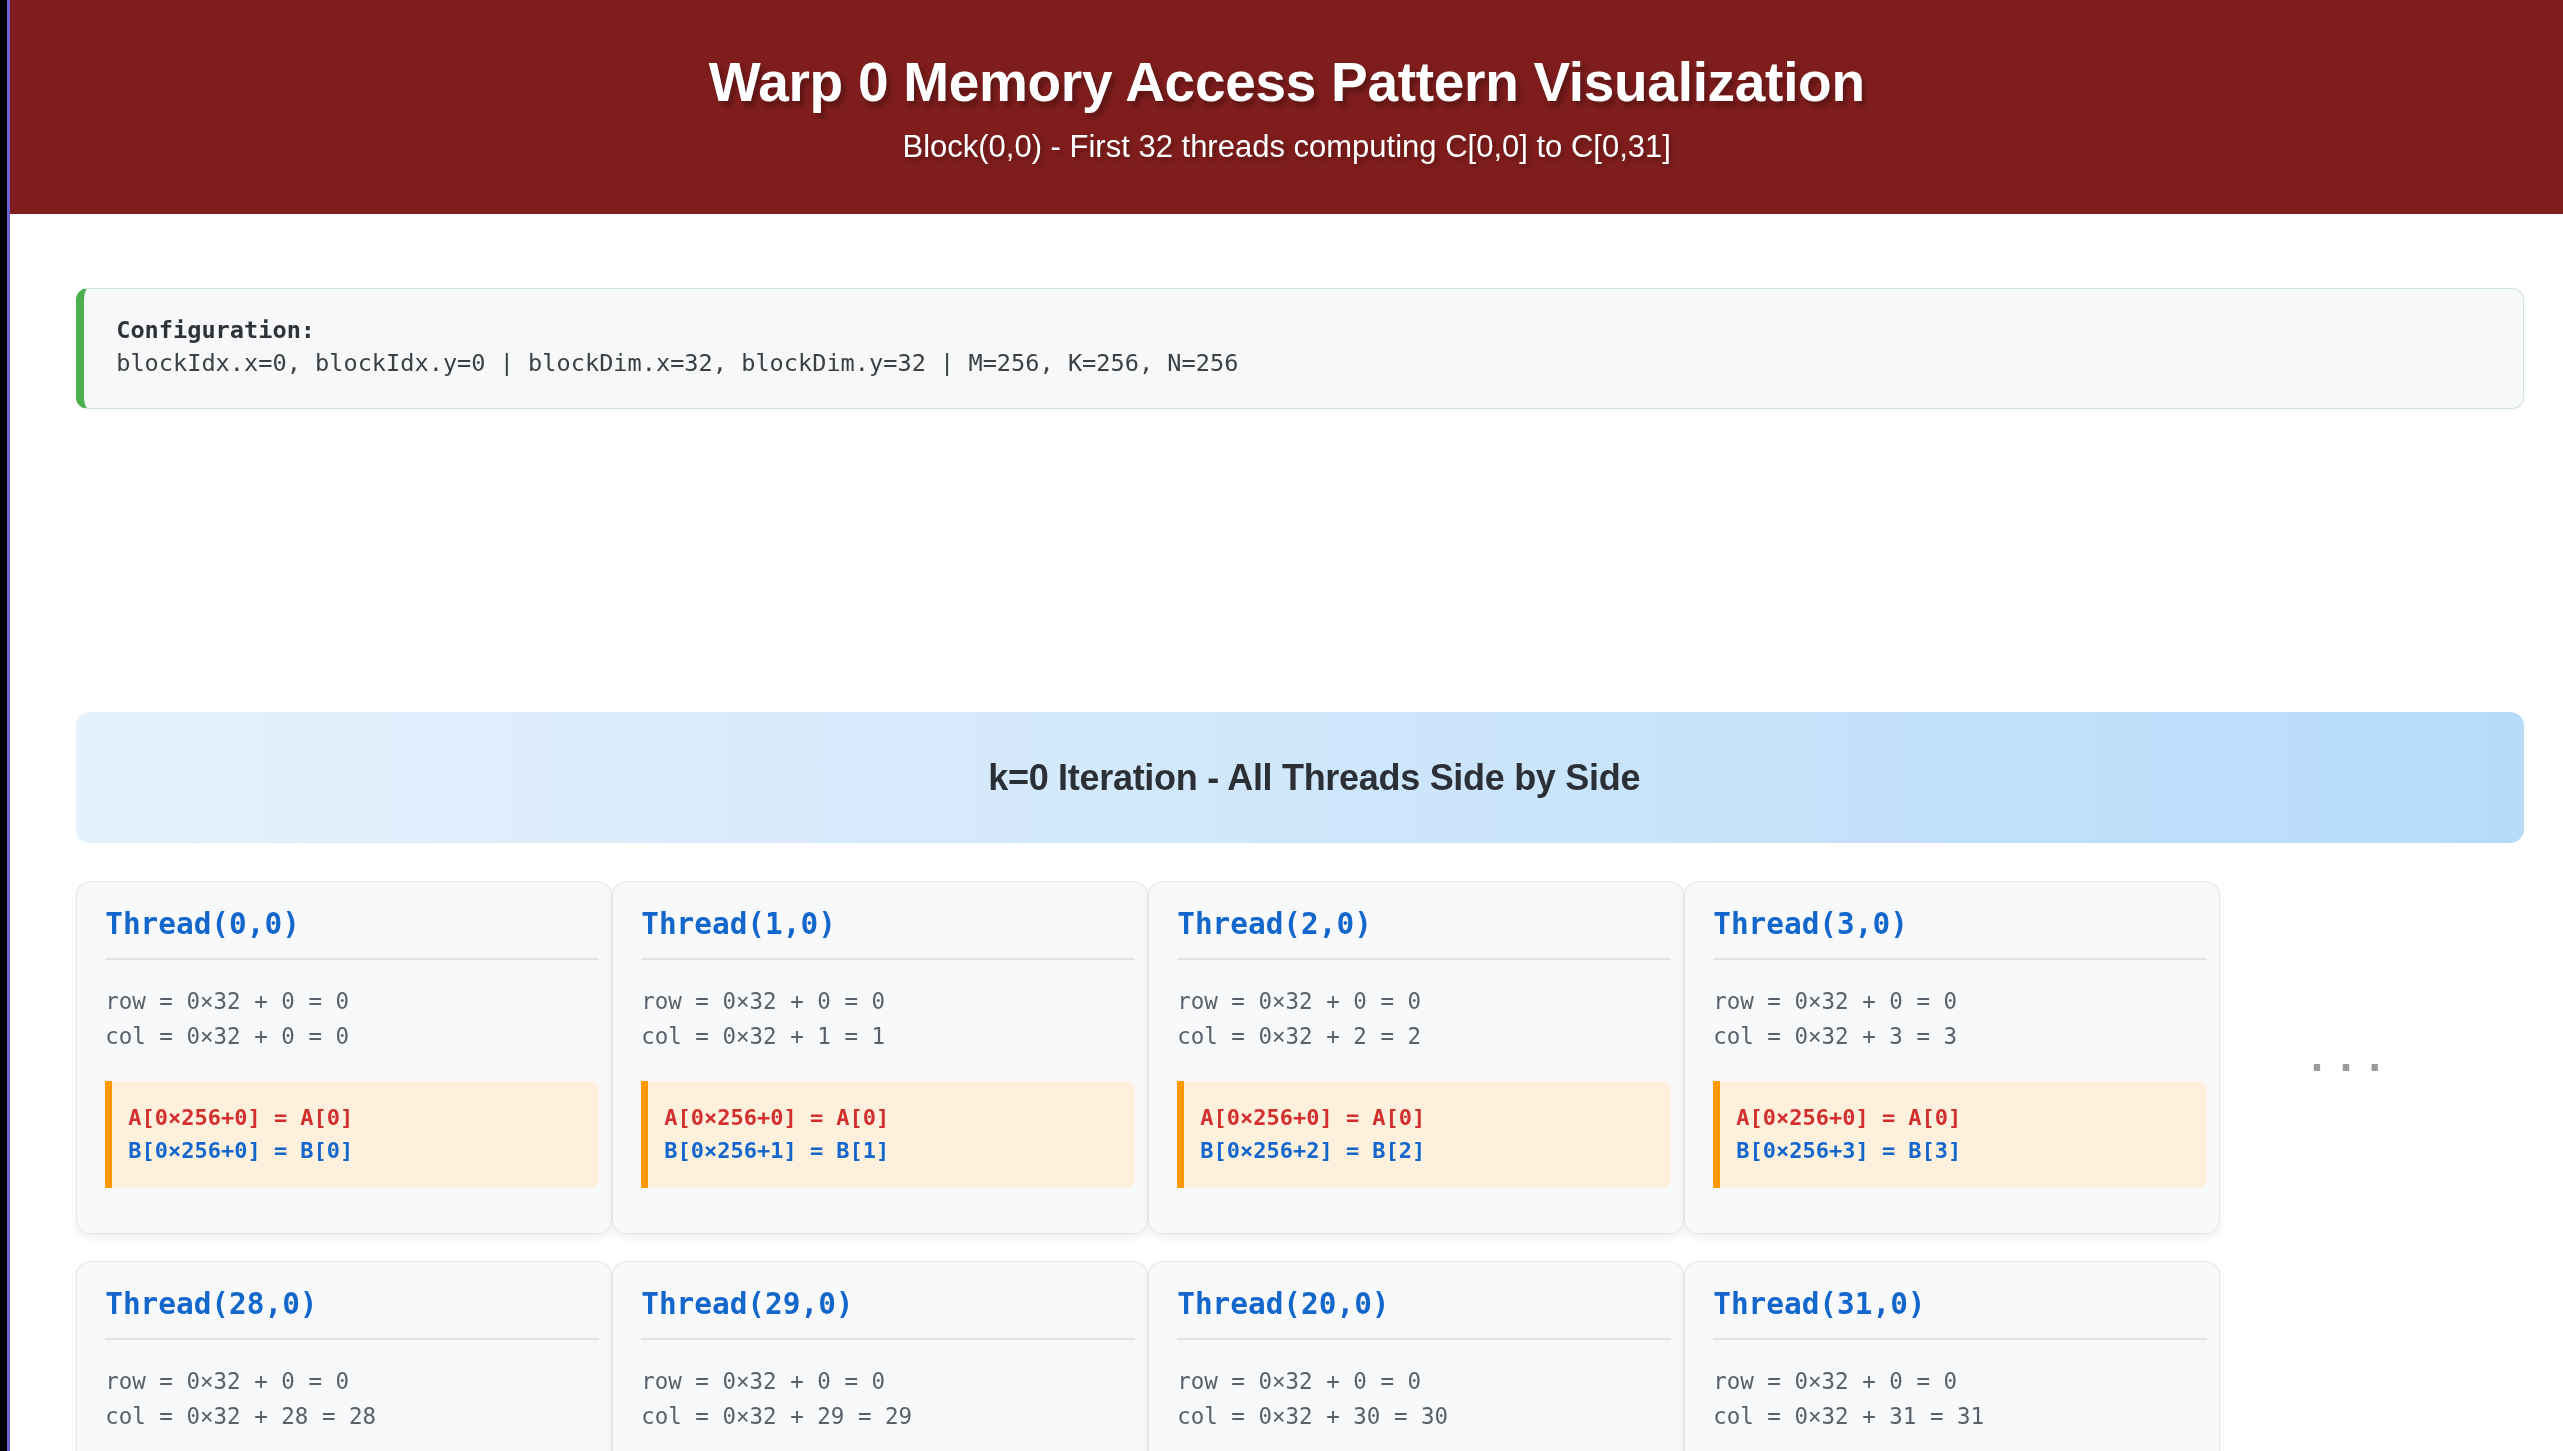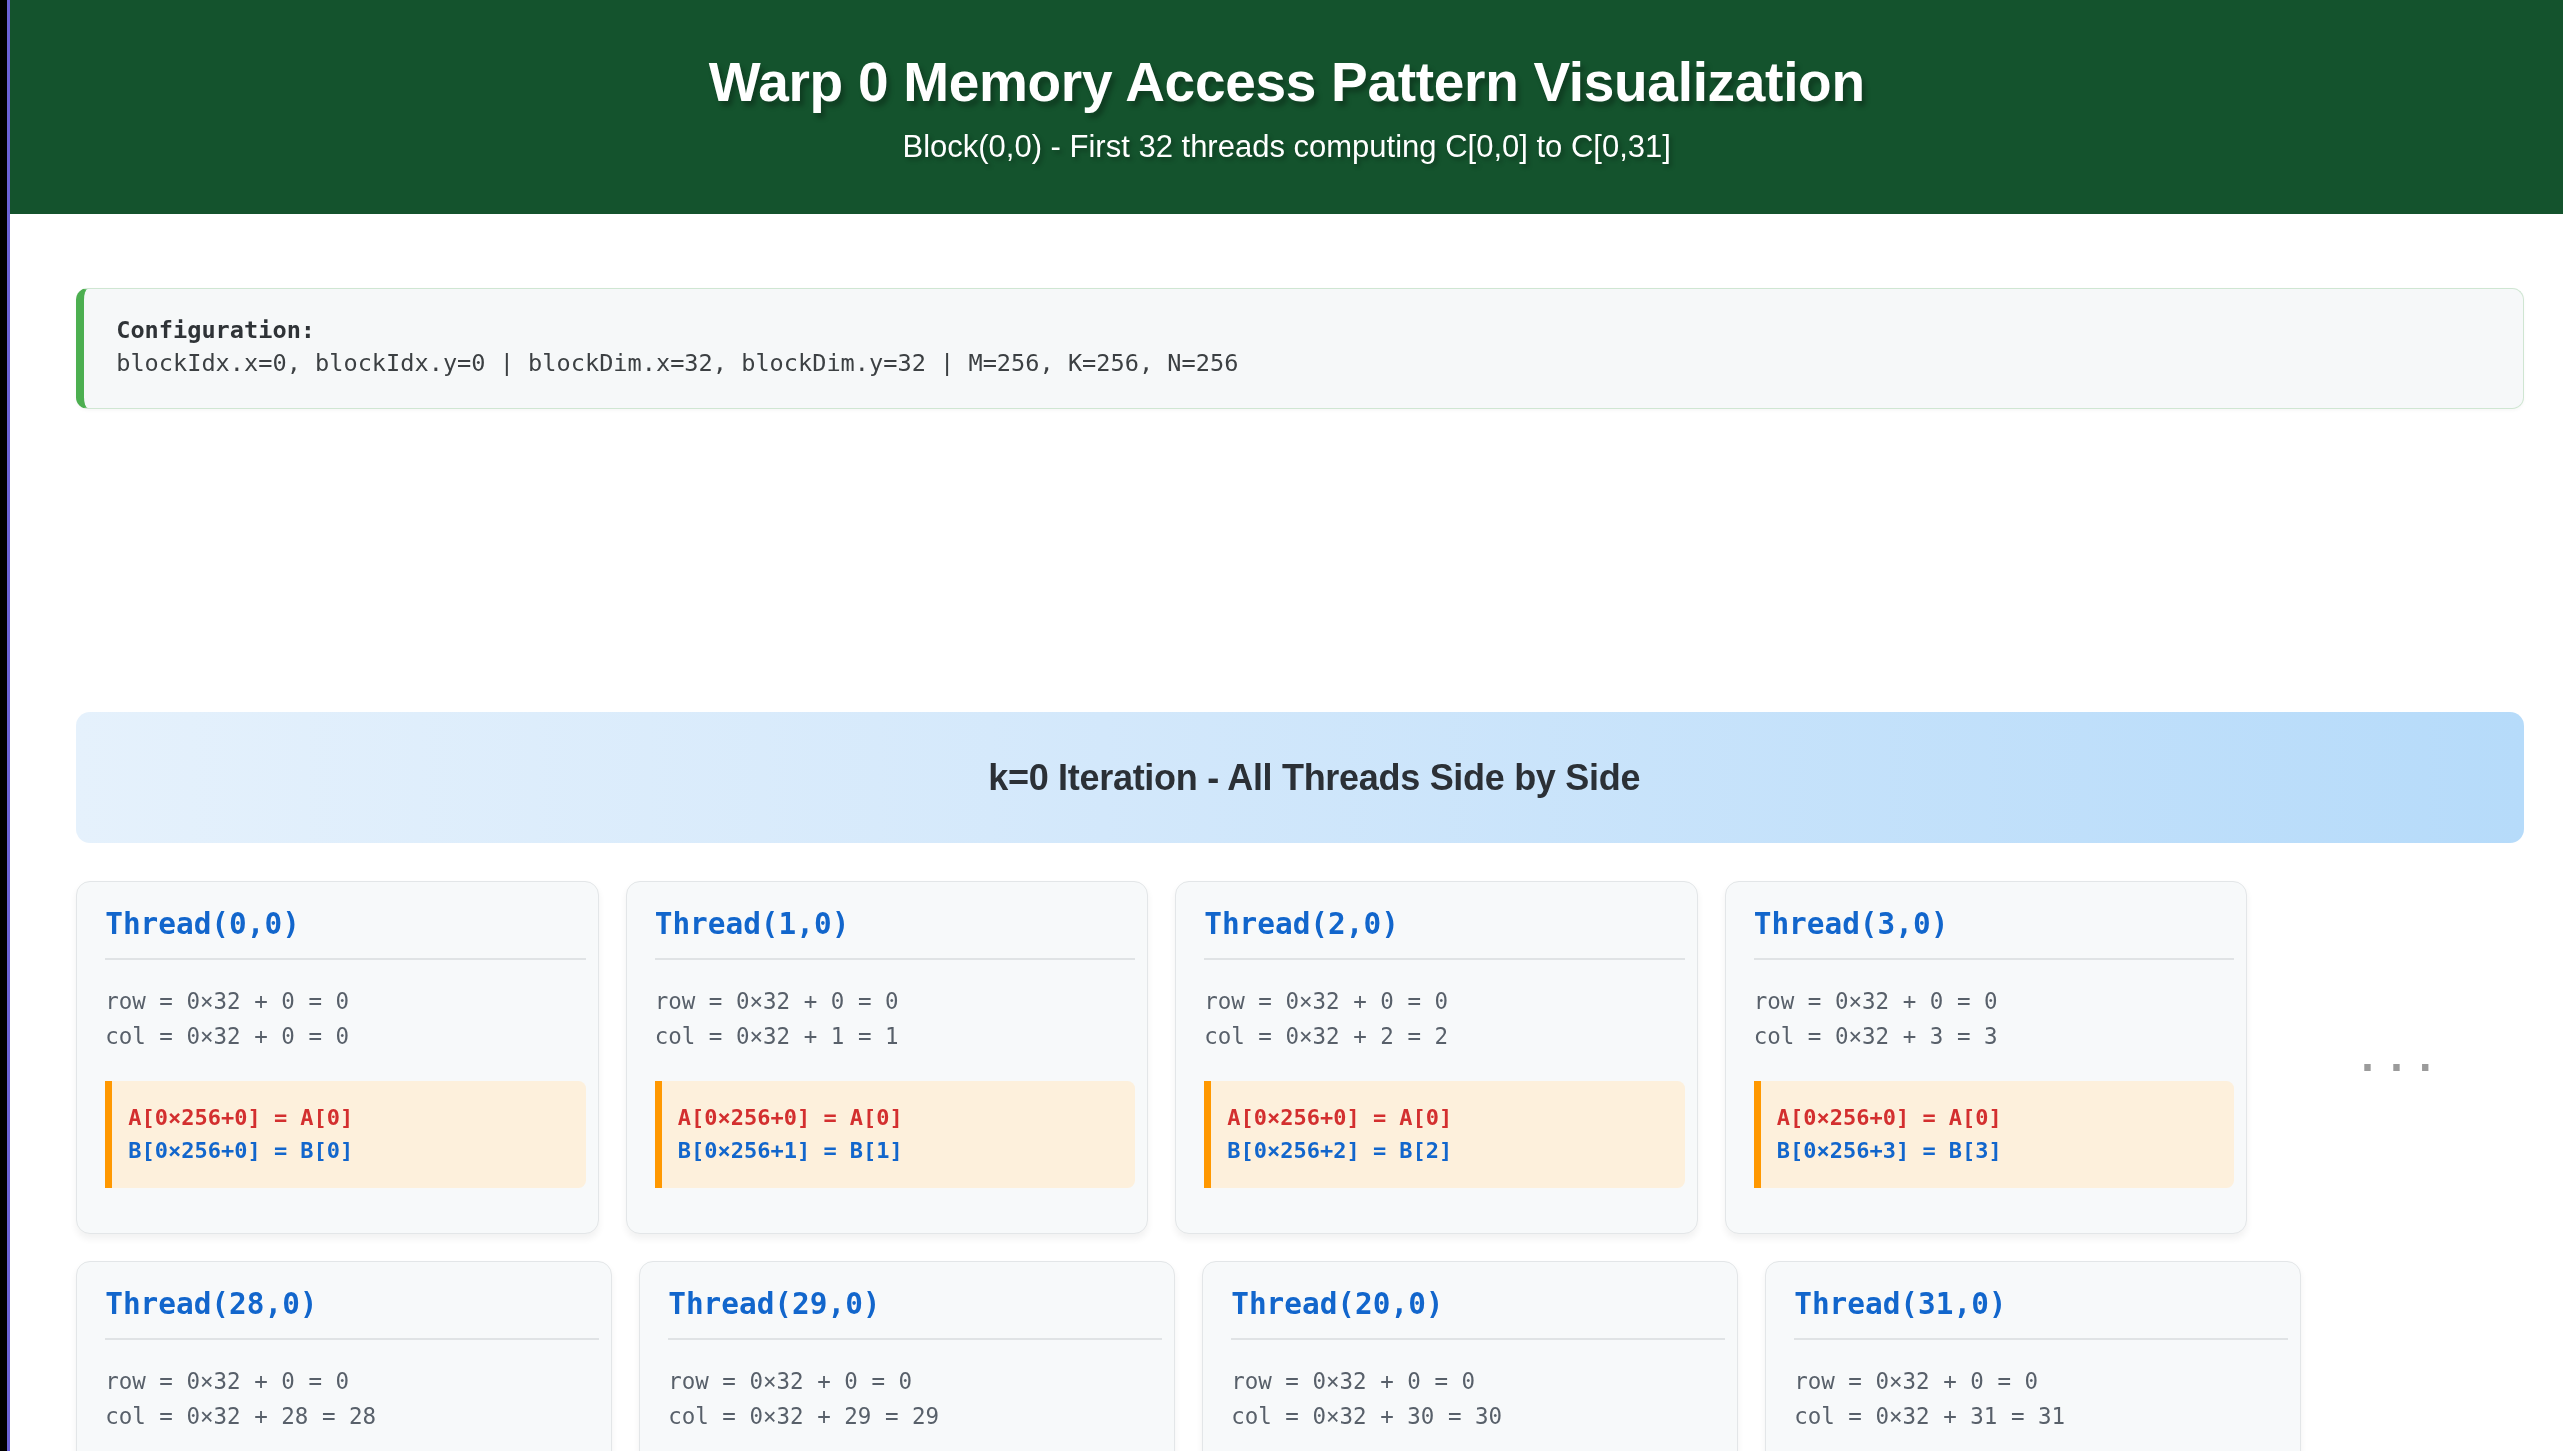--- a/index.html
+++ b/index.html
@@ -37,21 +37,21 @@
     width: 2553px;
     height: 1452px;
     background: #ffffff;
     overflow: hidden;
   }
 
   
   .header {
     width: 100%;
     height: 214px;
-    background: #14532d;
+    background: #7f1d1d;
     box-sizing: border-box;
     display: flex;
     flex-direction: column;
     align-items: center;
     justify-content: center;
     padding-top: 4.3px;
   }
   .header-title {
     color: #ffffff;
     font-size: 55px;
@@ -136,21 +136,20 @@
     align-items: stretch;
     margin-bottom: 27px;
   }
   .thread-card {
     width: 536px;
     min-height: 353px;
     box-sizing: border-box;
     background: #f7f9fa;
     border: 1.6px solid #e3e6e8;
     border-radius: 14px;
-    margin-right: 27px;
     padding: 26px 12px 28px 28px;
     box-shadow: 0 4.3px 7.5px rgba(0,0,0,0.055);
     display: flex;
     flex-direction: column;
   }
   .thread-card.row2 { min-height: 369px; }
 
   .thread-title {
     font-family: "DejaVu Sans Mono", "Liberation Mono", monospace;
     font-size: 29.4px;

